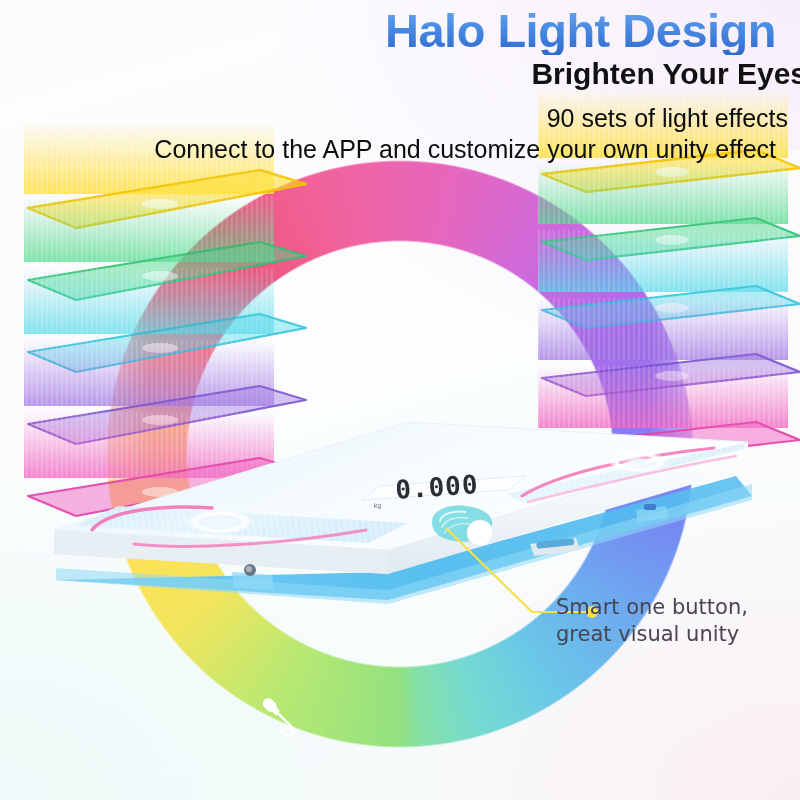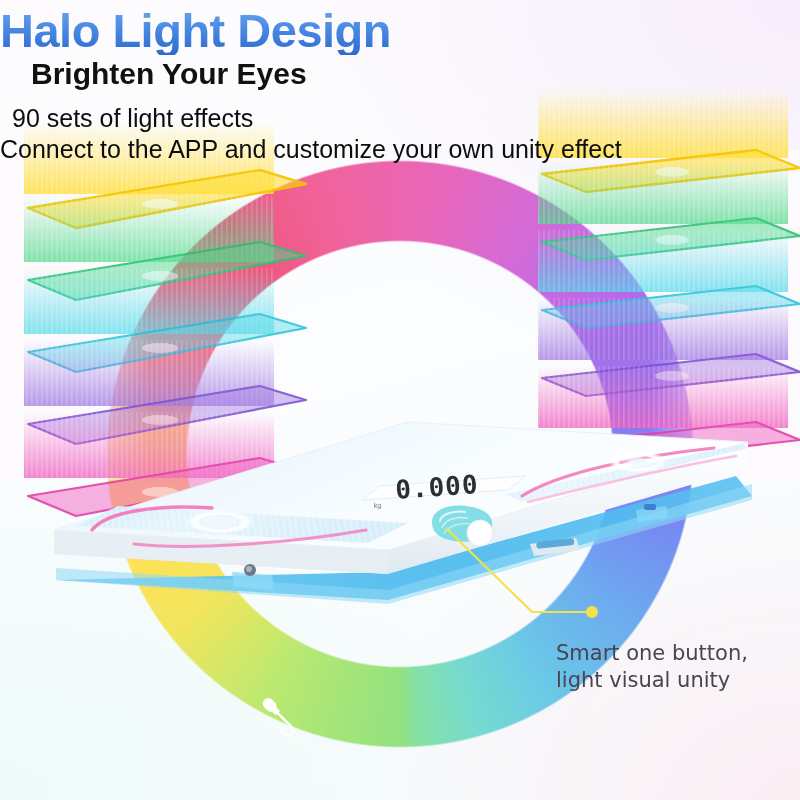--- a/index.html
+++ b/index.html
@@ -12,21 +12,21 @@
   #stage{
     position:relative;width:800px;height:800px;overflow:hidden;
     background:
       radial-gradient(120% 90% at 100% 0%,  #f7eefb 0%, rgba(247,238,251,0) 55%),
       radial-gradient(110% 85% at 0% 100%,  #eefaf9 0%, rgba(238,250,249,0) 55%),
       radial-gradient(110% 80% at 100% 100%,#fbeef4 0%, rgba(251,238,244,0) 50%),
       linear-gradient(165deg,#fdfbfe 0%,#fbfdfe 45%,#f6fbfb 100%);
   }
 
   
-  .head{position:absolute;left:0;width:764px;text-align:left;z-index:40;}
+  .head{position:absolute;left:12px;width:764px;text-align:right;z-index:40;}
   #title{
     top:6px;font-size:47px;font-weight:700;letter-spacing:-0.5px;
     background:linear-gradient(180deg,#6aa6ef 0%,#4b8ce4 42%,#2d6ace 100%);
     -webkit-background-clip:text;background-clip:text;color:transparent;
     -webkit-text-fill-color:transparent;
     line-height:1.05;
   }
   #subtitle{top:57px;font-size:30px;font-weight:700;color:#111111;line-height:1.1;margin-left:31px;}
   #line3{top:104px;font-size:25px;font-weight:400;color:#0d0d0d;line-height:1.12;padding-left:12px;}
   #line4{top:135px;font-size:25px;font-weight:400;color:#0d0d0d;line-height:1.12;}
@@ -78,21 +78,21 @@
   .stack{position:absolute;z-index:10;}
   #stack-left{left:10px;top:112px;width:320px;height:450px;}
   #stack-right{left:512px;top:88px;width:300px;height:430px;}
 
   
   #scale{position:absolute;left:36px;top:404px;width:740px;height:280px;z-index:30;}
 
   
   #callout-line{position:absolute;left:440px;top:500px;width:180px;height:140px;z-index:34;}
   #callout-text{
-    position:absolute;left:556px;top:640px;width:240px;z-index:35;
+    position:absolute;left:556px;top:594px;width:240px;z-index:35;
     font-family:"DejaVu Sans", sans-serif;
     font-size:21px;line-height:1.28;color:#4a4450;font-weight:400;
   }
   #callout-text span{display:block;}
 </style>
 </head>
 <body>
 
 <div id="stage">
 
@@ -322,21 +322,21 @@
     </svg>
   </div>
 
   <svg id="callout-line" viewBox="0 0 180 140">
     <path d="M6 28 L92 112 L150 112" fill="none" stroke="#f2e14a" stroke-width="2.2" stroke-linejoin="round"></path>
     <circle cx="152" cy="112" r="6" fill="#f5e04b"></circle>
   </svg>
 
   <div id="callout-text">
     <span>Smart one button,</span>
-    <span>light visual unity</span>
+    <span>great visual unity</span>
   </div>
 
   <div class="head" id="title">Halo Light Design</div>
   <div class="head" id="subtitle">Brighten Your Eyes</div>
   <div class="head" id="line3">90 sets of light effects</div>
   <div class="head" id="line4">Connect to the APP and customize your own unity effect</div>
 
 </div>
 
 </body></html>

